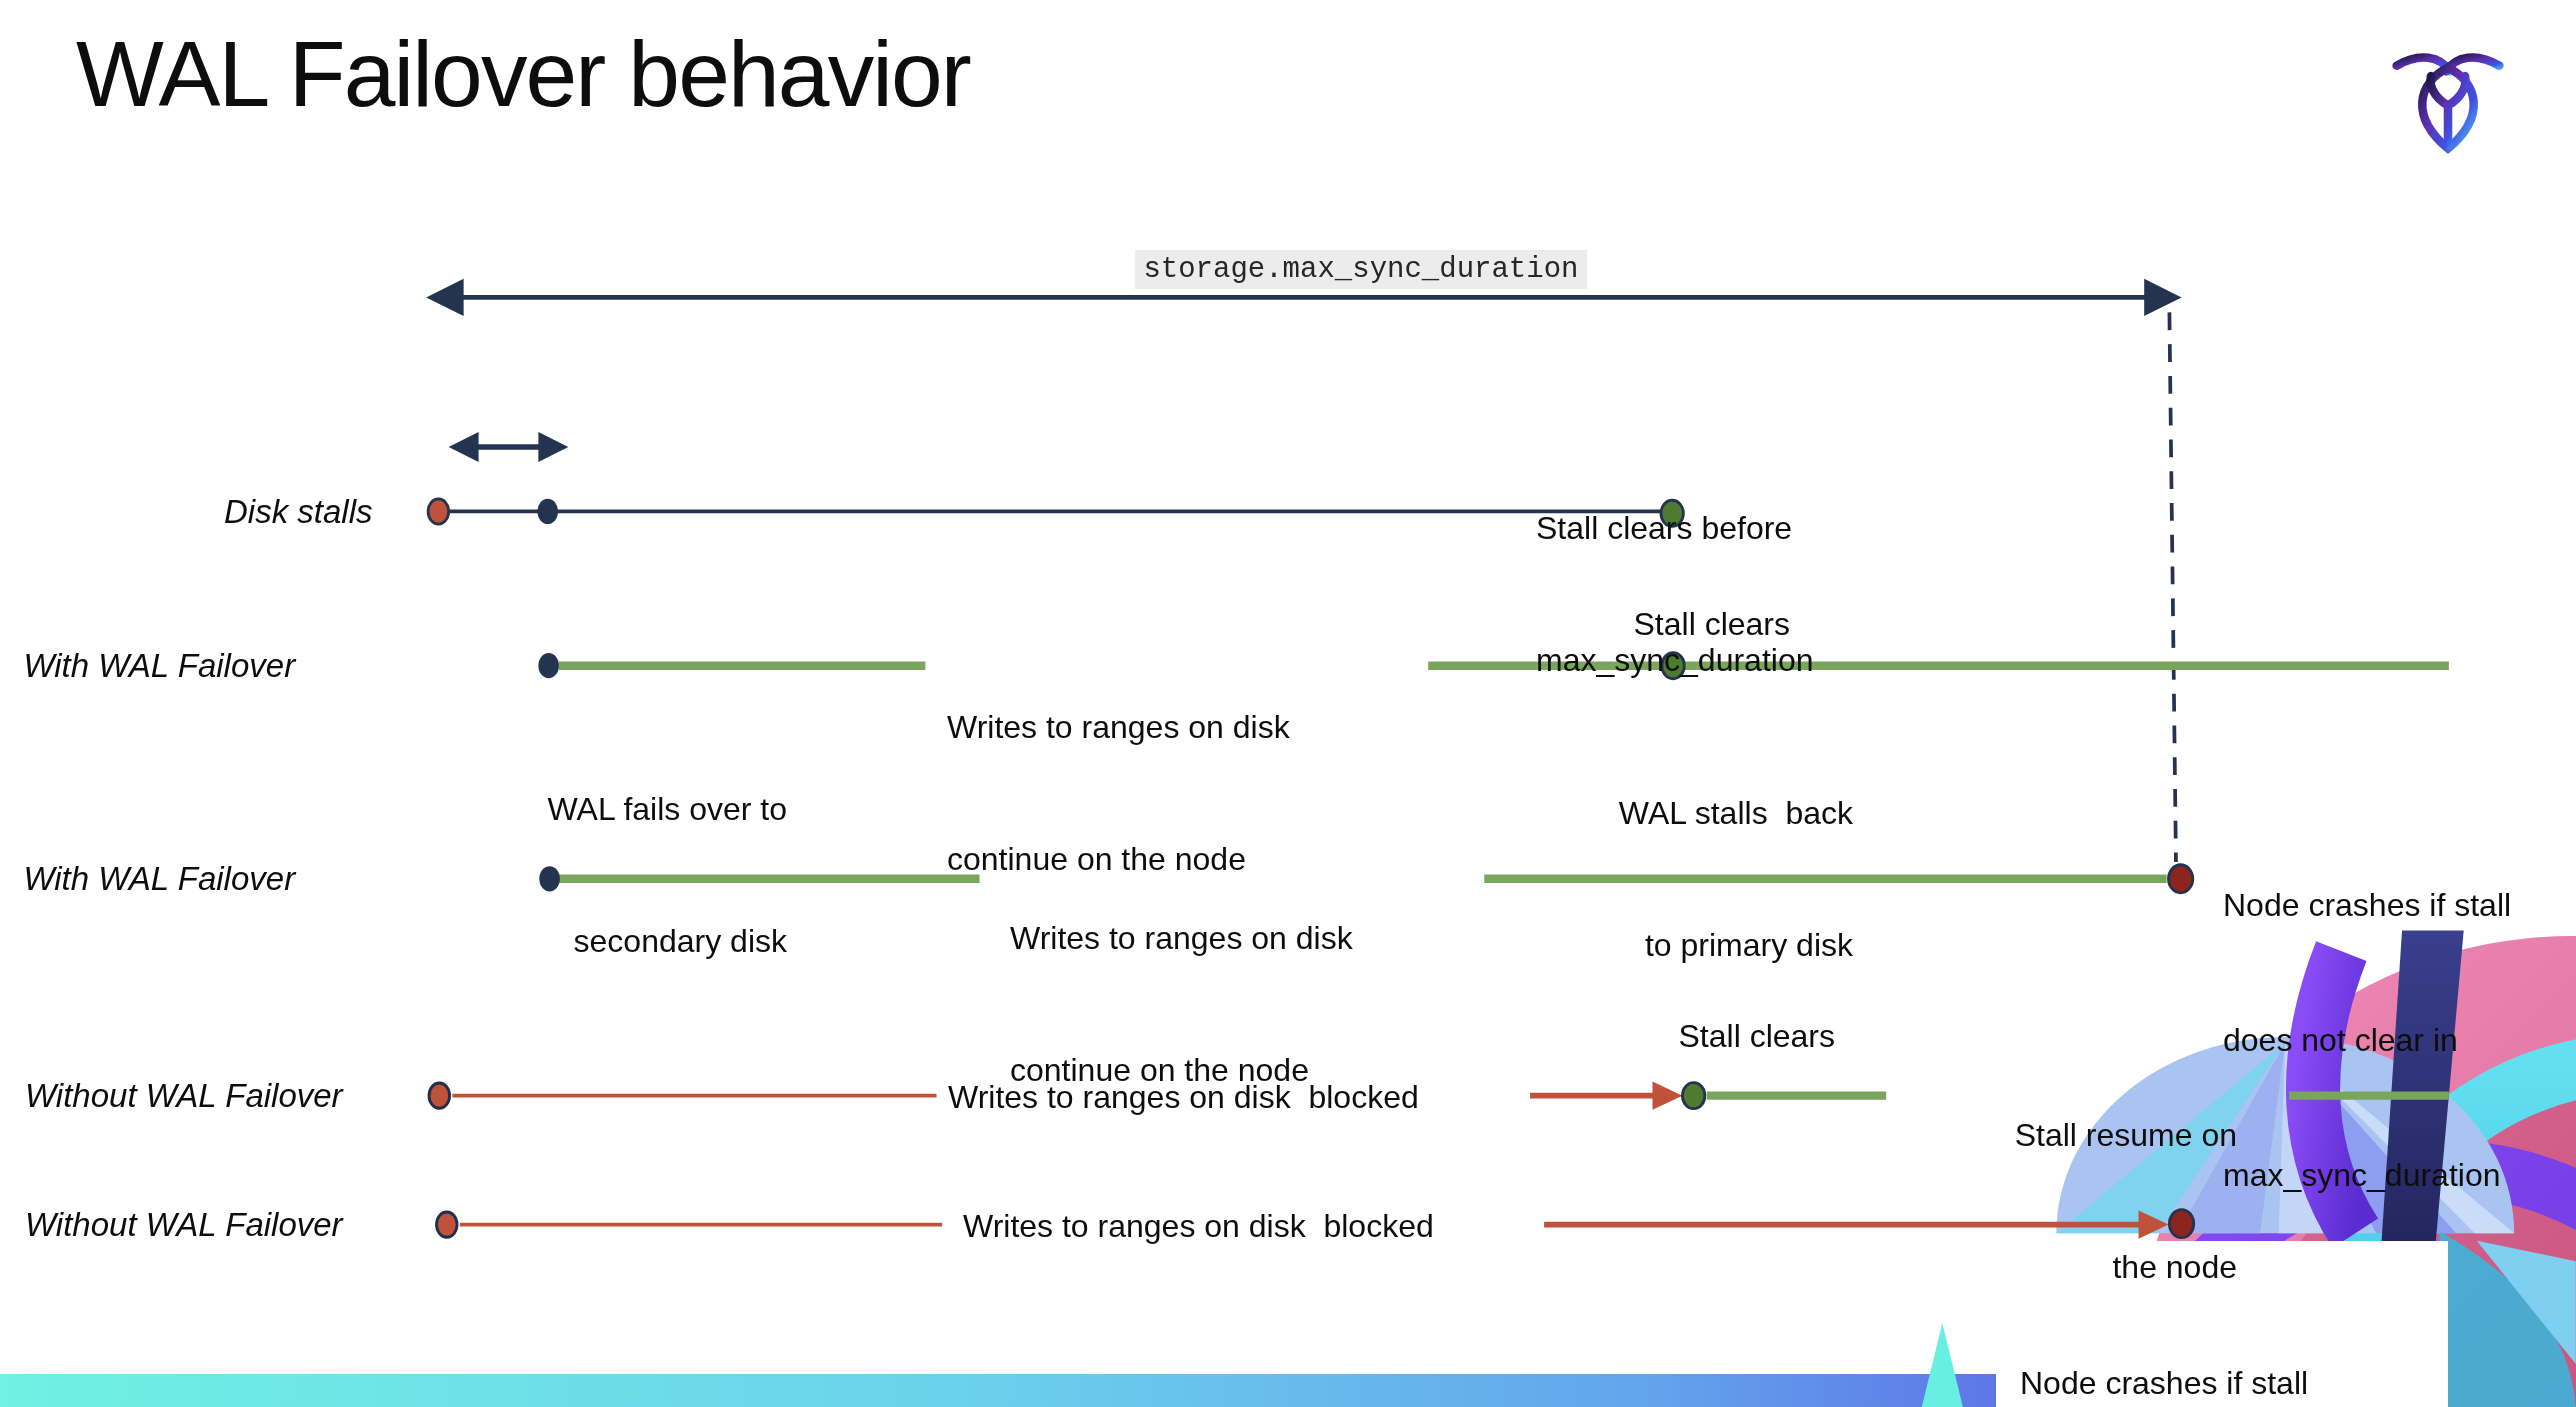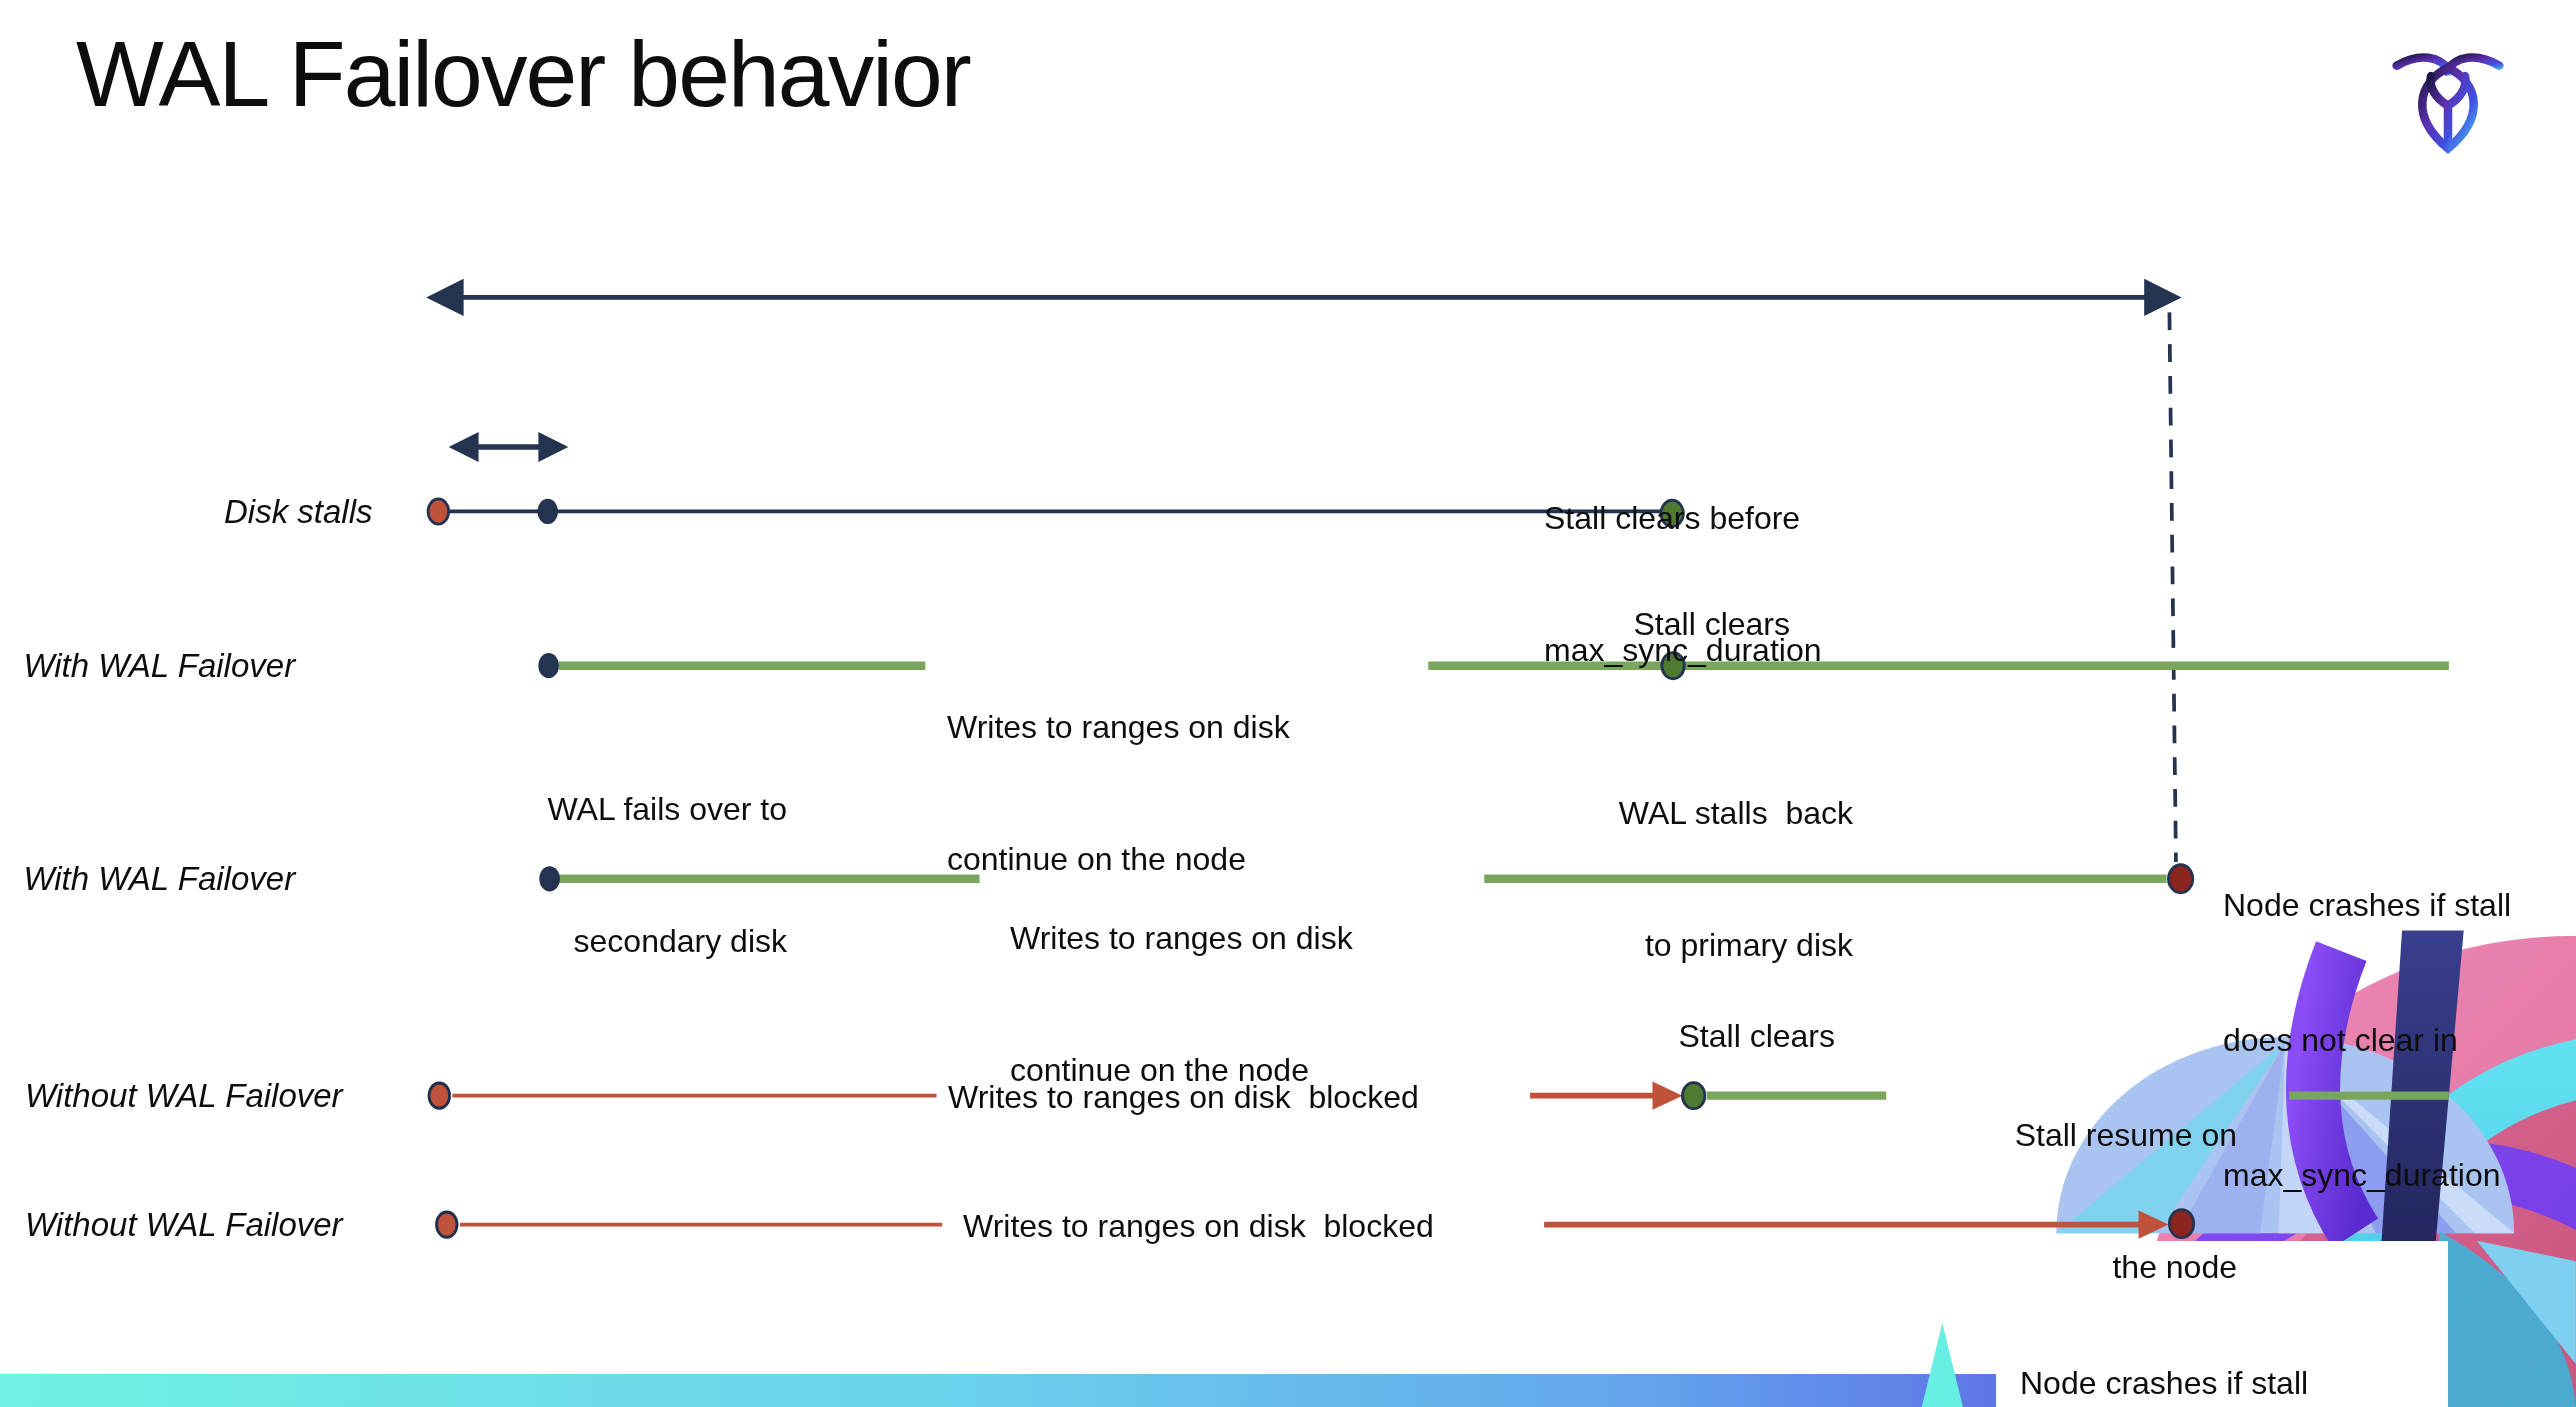--- a/index.html
+++ b/index.html
@@ -24,21 +24,21 @@
   .lbl { font-size:33px; line-height:37px;font-style:italic; }
   .ann { font-size:32px; line-height:44px; white-space:pre-wrap; }
   .center { text-align:right; }
 
   #lbl-disk-stalls        { left:224px;  top:493px; }
   #lbl-with-wal-1         { left:23.4px;   top:647px; }
   #lbl-with-wal-2         { left:23.4px;   top:860px; }
   #lbl-without-wal-1      { left:25px;   top:1077px; }
   #lbl-without-wal-2      { left:25px;   top:1206px; }
 
-  #ann-stall-before       { left:1536px; top:408px;margin-left:8px; }
+  #ann-stall-before       { left:1536px; top:418px; }
   #ann-writes-continue-1  { left:947px; top:617px; }
   #ann-stall-clears-1     { left:1556px; top:602px; width:234px; }
   #ann-fails-over         { left:469px;  top:699px; width:318px; }
   #ann-fails-back         { left:1535px; top:703px; width:318px; }
   #ann-writes-continue-2  { left:1010px; top:828px; }
   #ann-node-crash-top     { left:2223px; top:793px; line-height:45px; }
   #ann-blocked-1          { left:948px; top:1075px; }
   #ann-stall-clears-2     { left:1601px; top:1014px; width:234px; }
   #ann-writes-resume      { left:1938px; top:1025px; width:299px; }
   #ann-blocked-2          { left:963px; top:1204px; }
@@ -180,20 +180,21 @@
   <g>
     <line x1="492" y1="1310" x2="1008" y2="1310" stroke="#c0513a" stroke-width="4"></line>
     <line x1="1652" y1="1310" x2="2294" y2="1310" stroke="#c0513a" stroke-width="6"></line>
     <polygon points="2320,1310 2288,1295 2288,1325" fill="#c0513a"></polygon>
     <ellipse cx="478" cy="1310" rx="11" ry="13.5" fill="#c0513a" stroke="#1f2e4d" stroke-width="3"></ellipse>
     <ellipse cx="2334" cy="1309" rx="13" ry="15" fill="#8c2420" stroke="#233350" stroke-width="3"></ellipse>
   </g>
 </svg>
 
 <div class="abs txt code" id="code-max-sync">
+  <div><span>storage.max_sync_duration</span></div>
 </div>
 <div class="abs txt code" id="code-threshold">
 </div>
 
 <div class="abs txt lbl" id="lbl-disk-stalls">Disk stalls</div>
 <div class="abs txt lbl" id="lbl-with-wal-1">With WAL Failover</div>
 <div class="abs txt lbl" id="lbl-with-wal-2">With WAL Failover</div>
 <div class="abs txt lbl" id="lbl-without-wal-1">Without WAL Failover</div>
 <div class="abs txt lbl" id="lbl-without-wal-2">Without WAL Failover</div>
 

